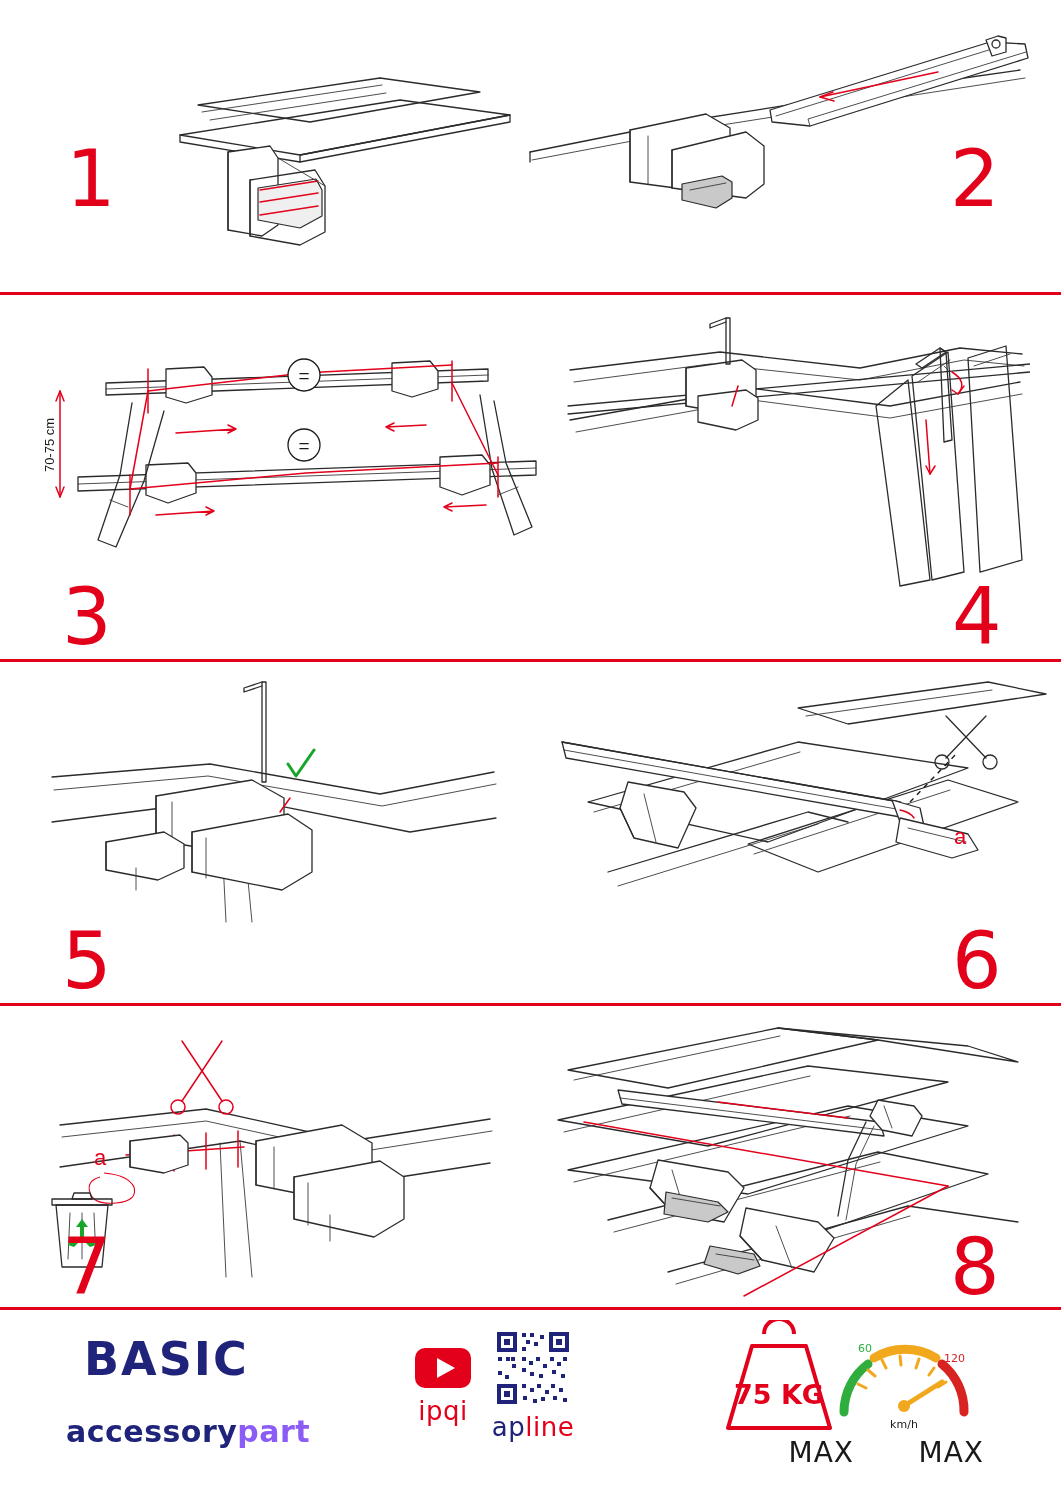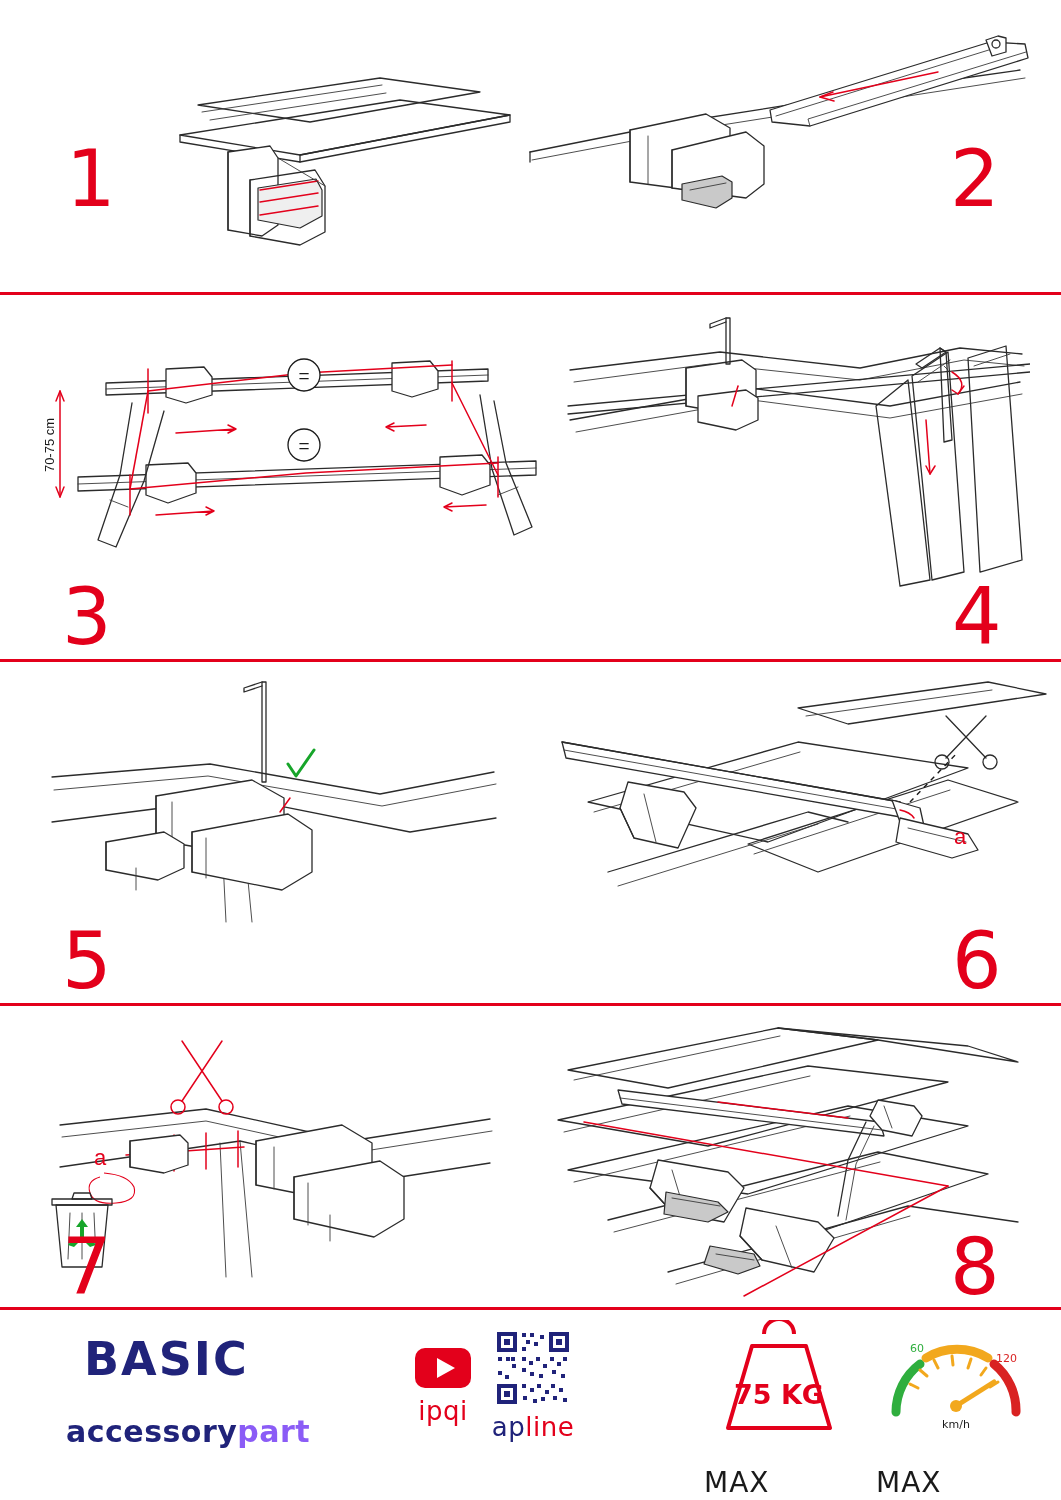--- a/index.html
+++ b/index.html
@@ -129,22 +129,21 @@
     margin-top: 6px;
   }
   .logo-caption .accent { color: #e3001b; }
   .logo-caption.ipqi { color: #e3001b; }
 
   .max-caption {
     font-family: "DejaVu Sans", sans-serif;
     font-size: 28px;
     color: #1a1a1a;
     letter-spacing: 1px;
-    text-align: left;
-    margin-top: 30px;
+    text-align: right;
   }
   .weight-text {
     font-family: "DejaVu Sans", sans-serif;
     font-weight: bold;
     font-size: 27px;
     fill: #e3001b;
   }
   .kmh-text {
     font-family: "DejaVu Sans", sans-serif;
     font-size: 11px;
@@ -521,21 +520,21 @@
 
     <div class="logo-block" style="left:704px; top:10px; width:150px;">
       <svg width="150" height="116" viewBox="0 0 150 116" style="margin:0 auto;display:block;">
         <path d="M60 14 a15 15 0 0 1 30 0" fill="none" stroke="#e3001b" stroke-width="4"></path>
         <path d="M48 26 L102 26 L126 108 L24 108 Z" fill="none" stroke="#e3001b" stroke-width="4" stroke-linejoin="round"></path>
         <text class="weight-text" x="75" y="84" text-anchor="middle">75 KG</text>
       </svg>
       <div class="max-caption">MAX</div>
     </div>
 
-    <div class="logo-block" style="left:876px; top:10px; width:160px;">
+    <div class="logo-block" style="left:824px; top:10px; width:160px;">
       <svg width="160" height="116" viewBox="0 0 160 116" style="margin:0 auto;display:block;">
         <path d="M20 92 A60 60 0 0 1 44 44" fill="none" stroke="#2fae3e" stroke-width="9" stroke-linecap="round"></path>
         <path d="M50 38 A60 60 0 0 1 112 38" fill="none" stroke="#f2a81d" stroke-width="9" stroke-linecap="round"></path>
         <path d="M118 44 A60 60 0 0 1 140 92" fill="none" stroke="#d92222" stroke-width="9" stroke-linecap="round"></path>
         <g stroke="#f2a81d" stroke-width="3" stroke-linecap="round">
           <path d="M34 64 L42 68"></path>
             <path d="M44 50 L51 56"></path>
             <path d="M58 40 L62 48"></path>
           <path d="M76 36 L77 45"></path>
             <path d="M95 39 L92 48"></path>

